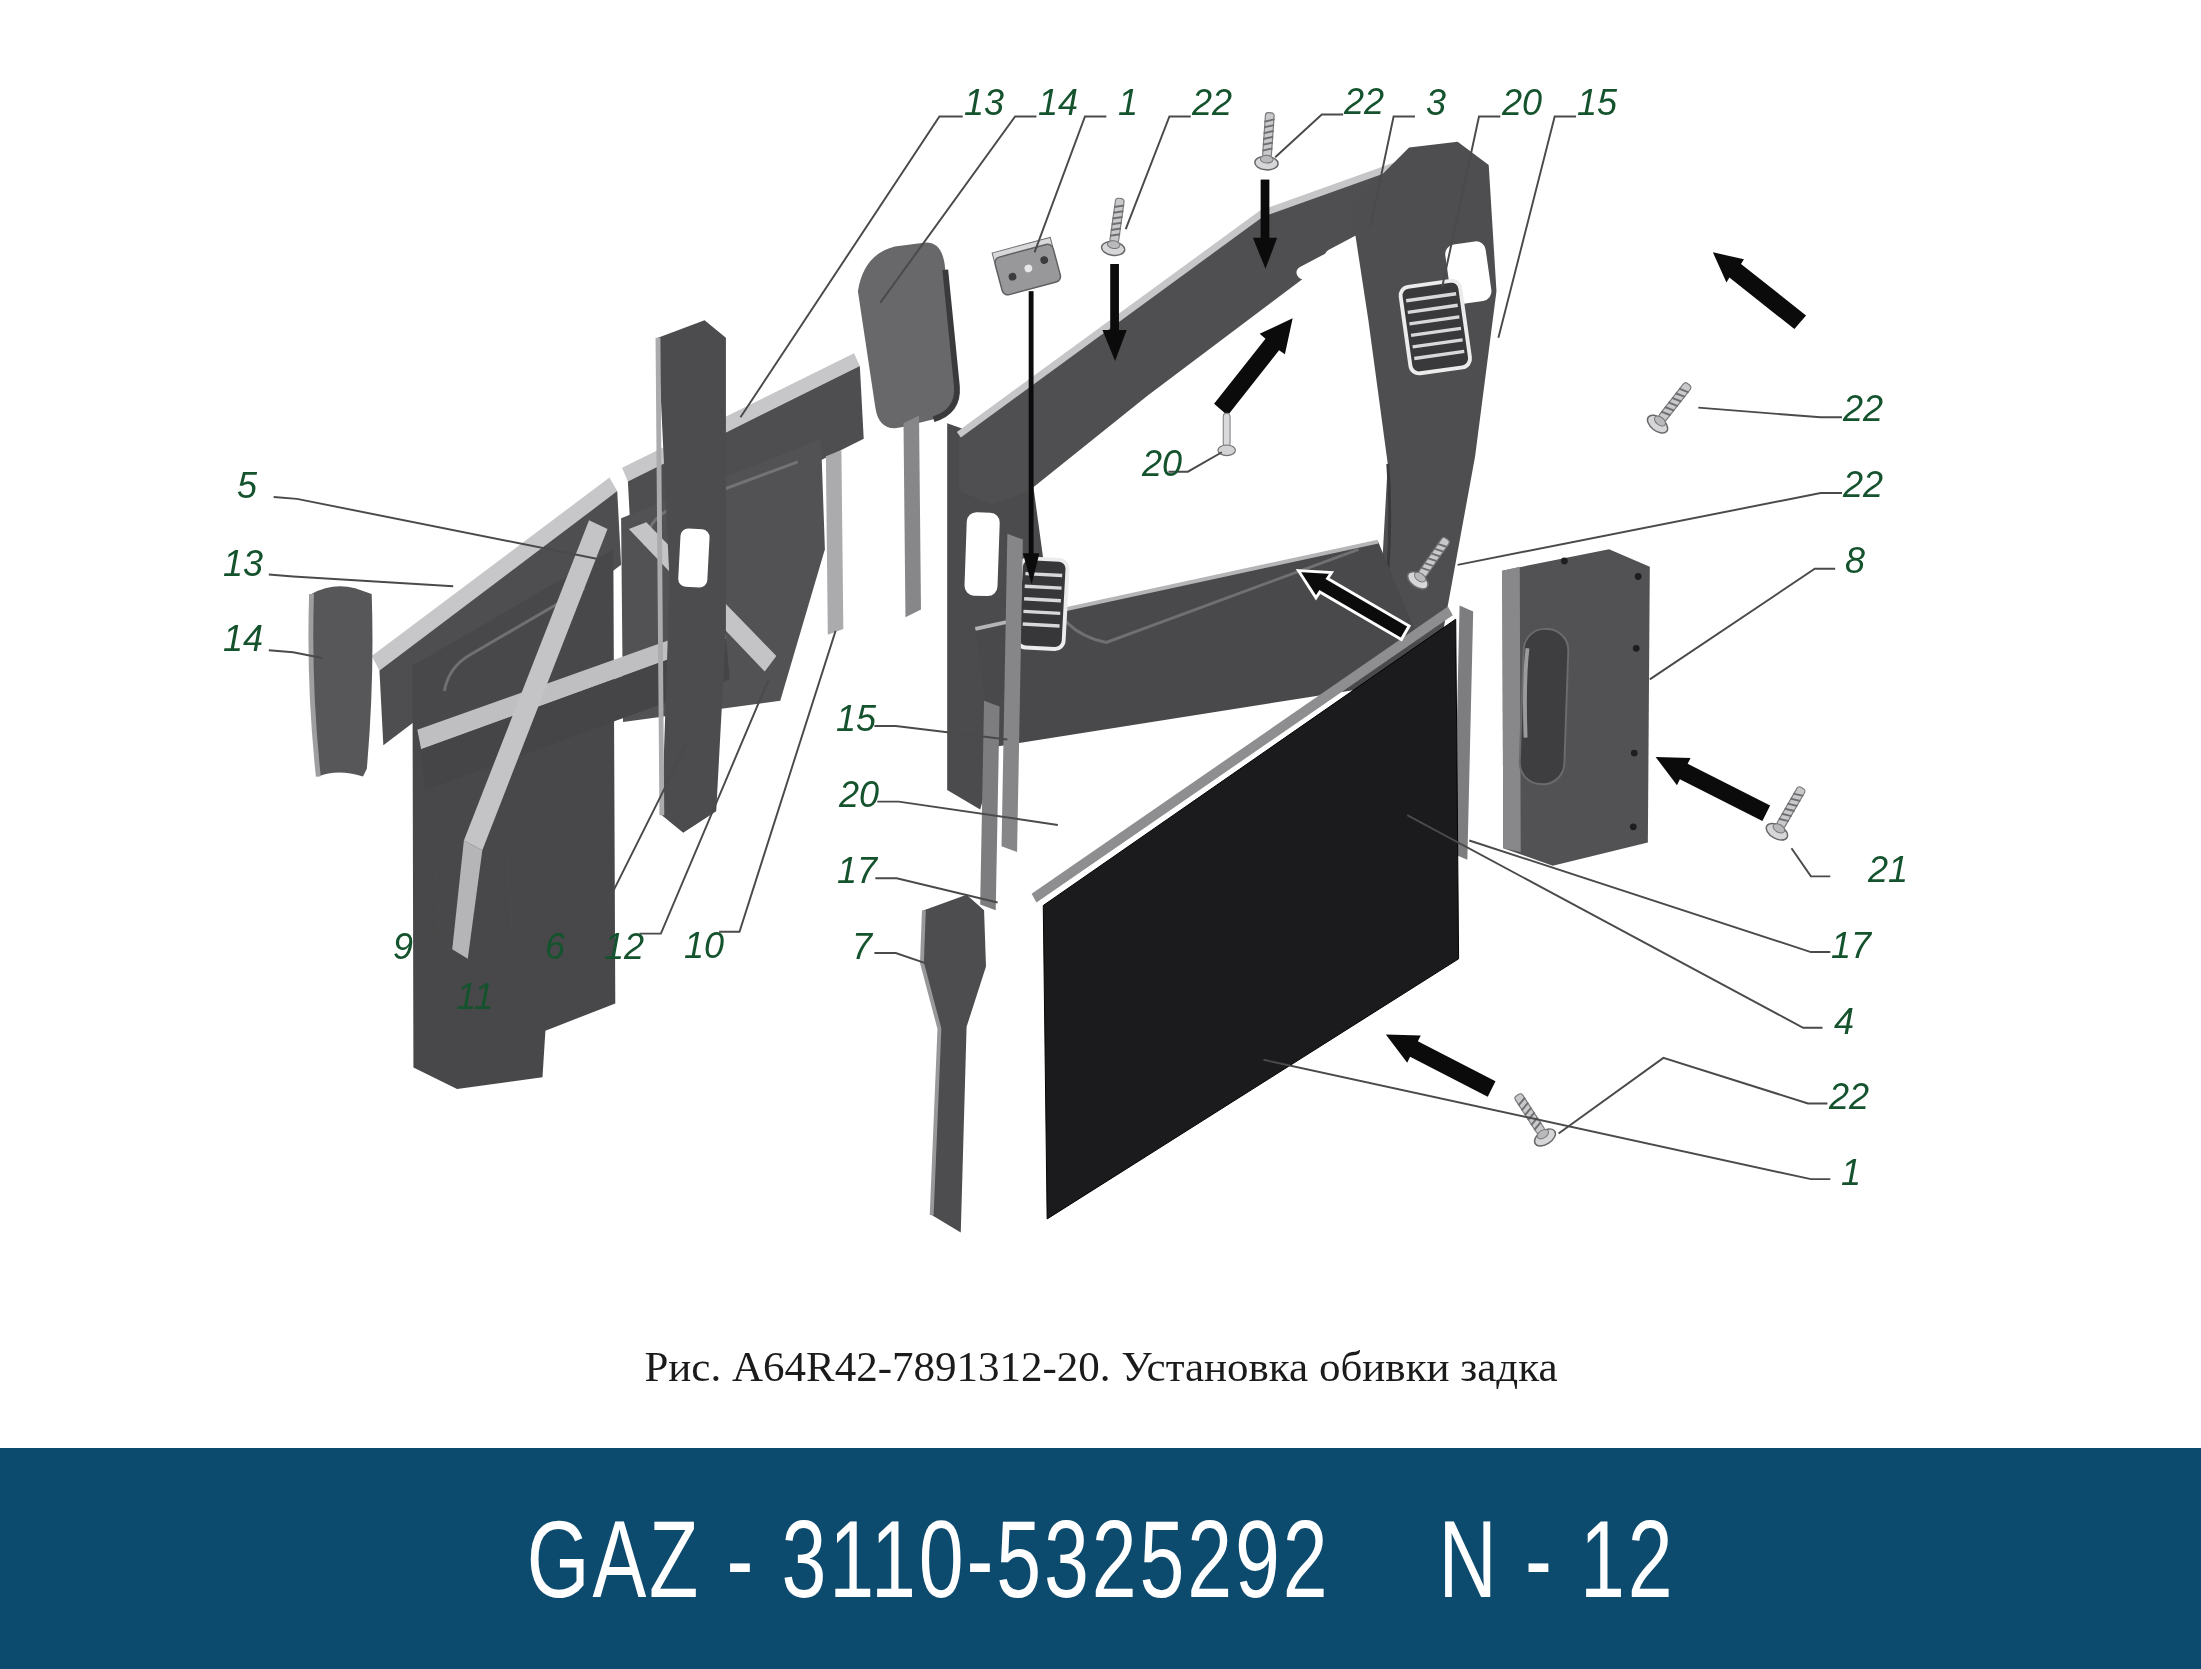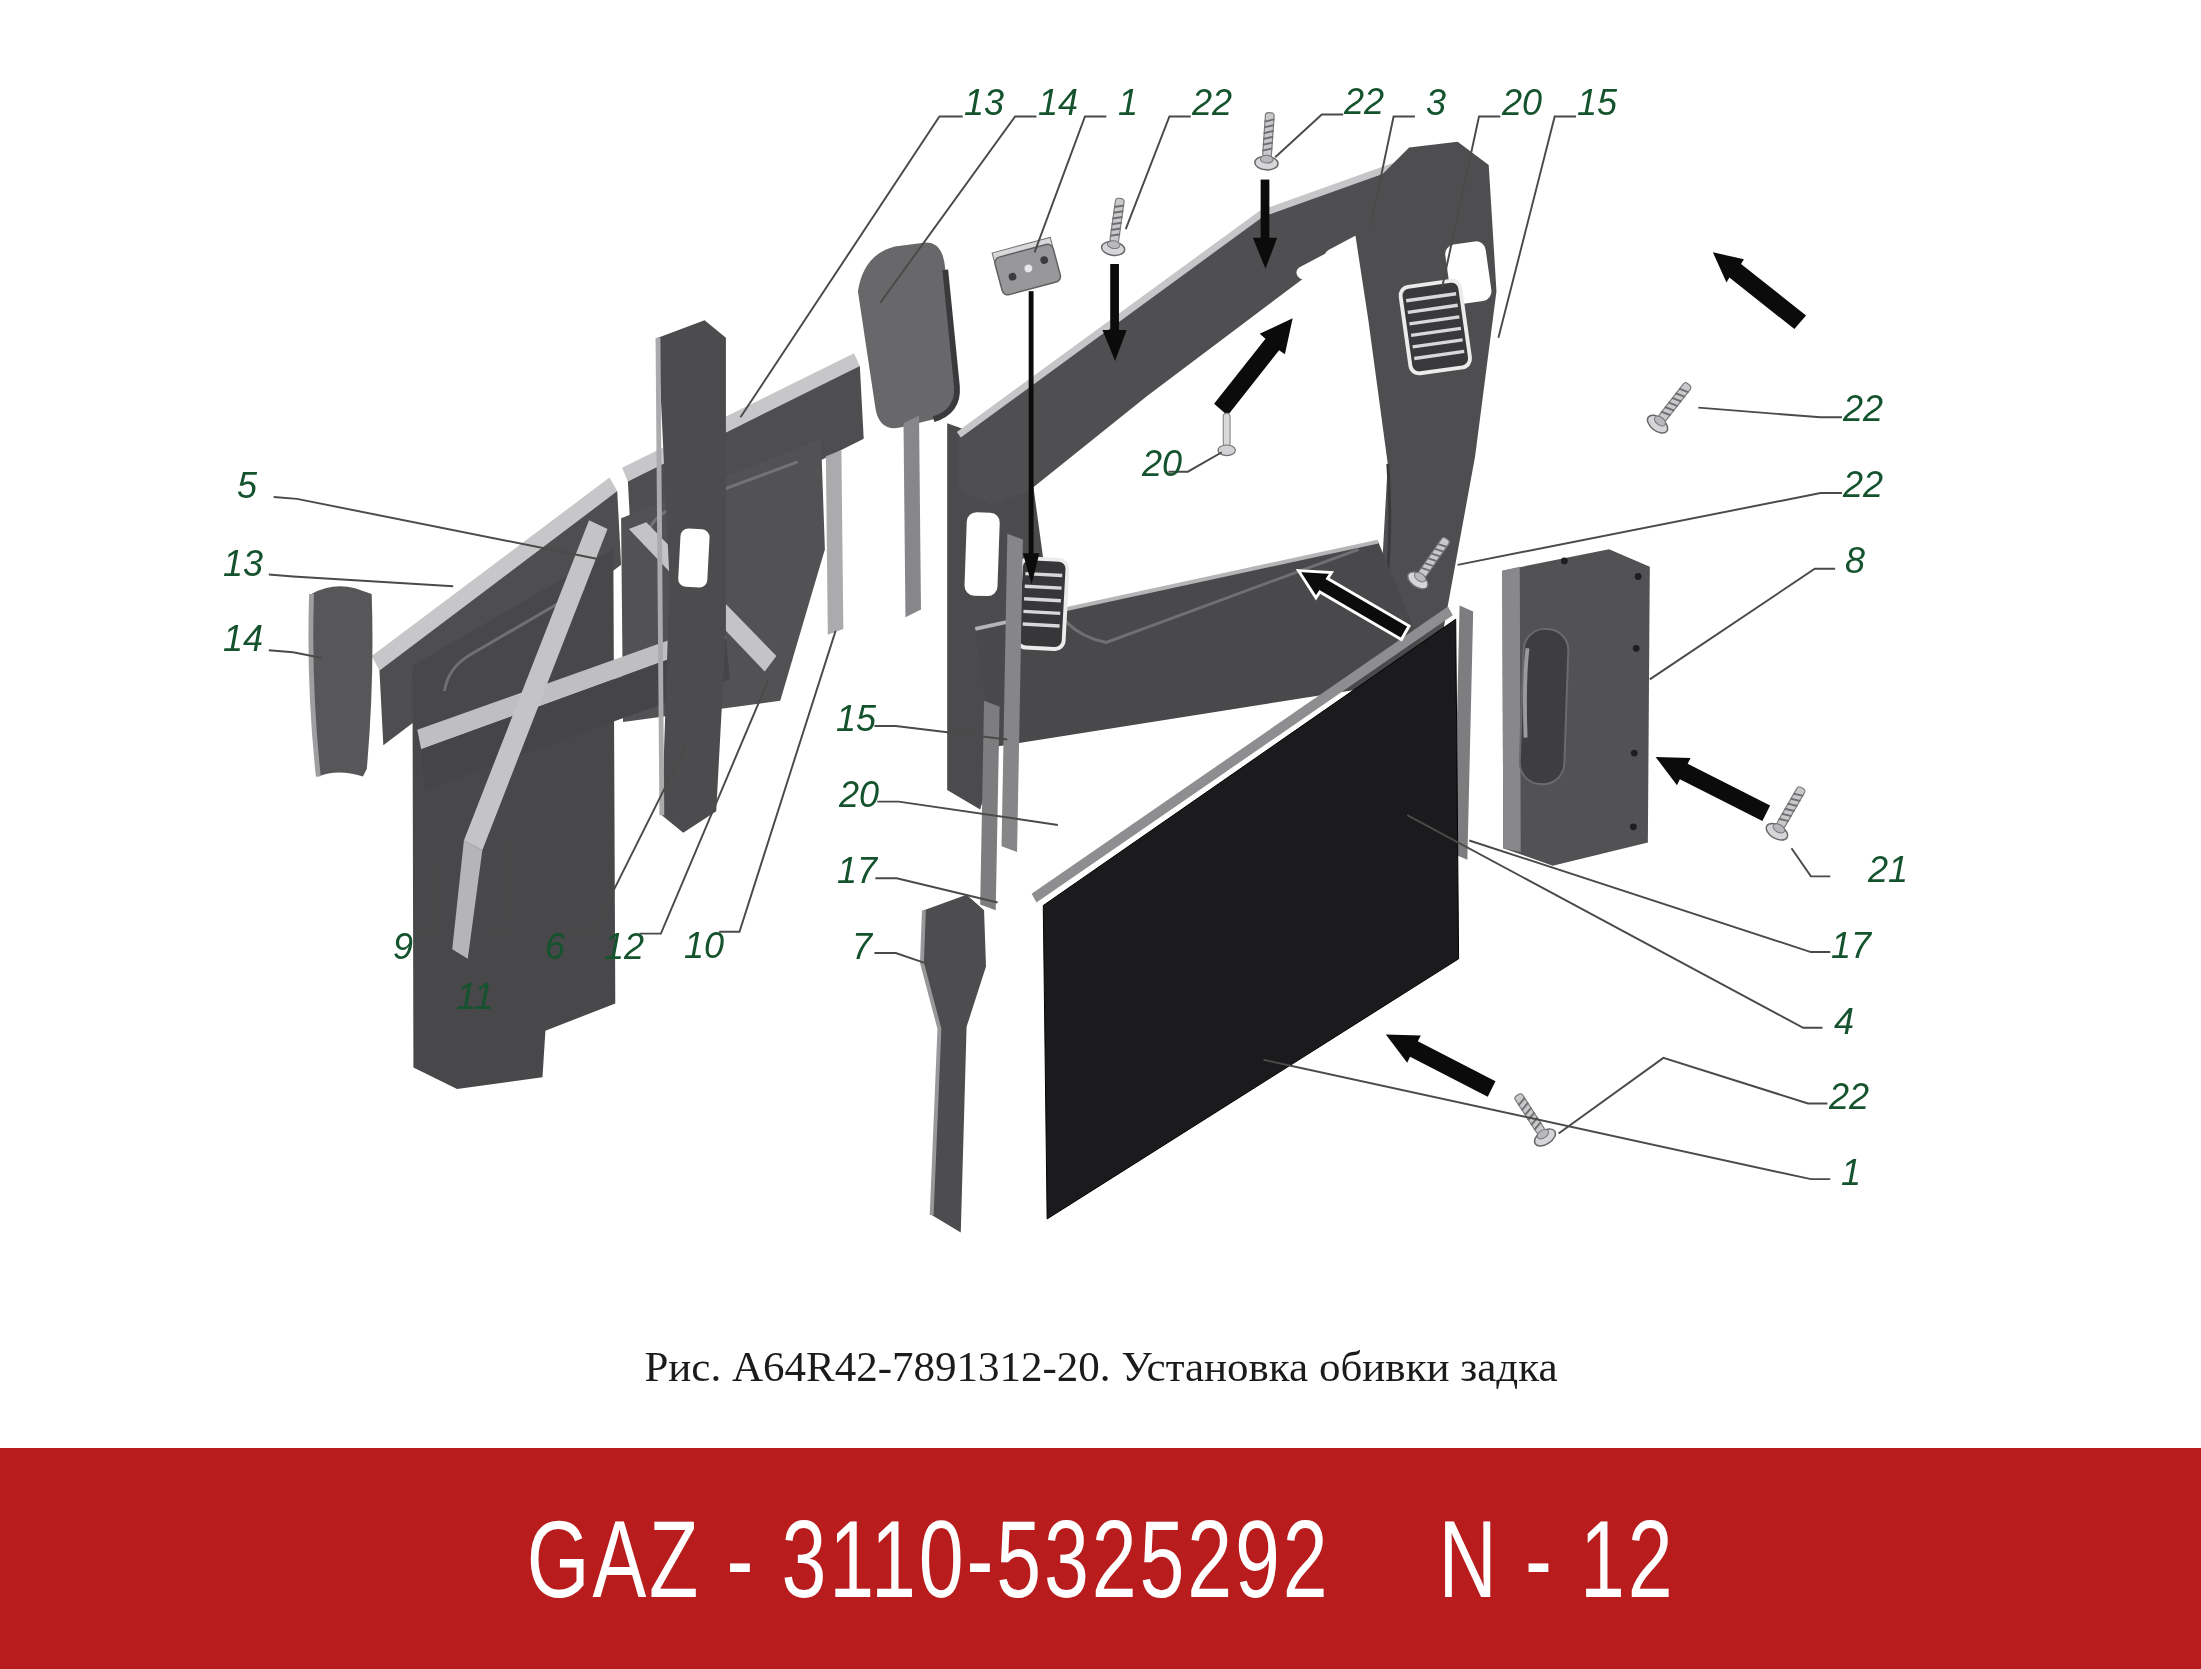--- a/index.html
+++ b/index.html
@@ -229,21 +229,21 @@
       <div class="callout" style="left: 1855px; top: 561px;">8</div>
       <div class="callout" style="left: 1851px; top: 870px; margin-left: 37px;">21</div>
       <div class="callout" style="left: 1851px; top: 946px;">17</div>
       <div class="callout" style="left: 1844px; top: 1022px;">4</div>
       <div class="callout" style="left: 1849px; top: 1097px;">22</div>
       <div class="callout" style="left: 1851px; top: 1173px;">1</div>
     </div>
 
 <div class="caption">Рис. А64R42-7891312-20. Установка обивки задка</div>
 
-<div class="footer" style="background: #b91c1c;">
+<div class="footer" style="background: #0c4a6e;">
   <div class="footer-text" style="color: rgb(255, 255, 255);">
     <span>GAZ - 3110-5325292</span>
     <span>N - 12</span>
   </div>
 </div>
 
 </div>
 
 
 </body></html>

